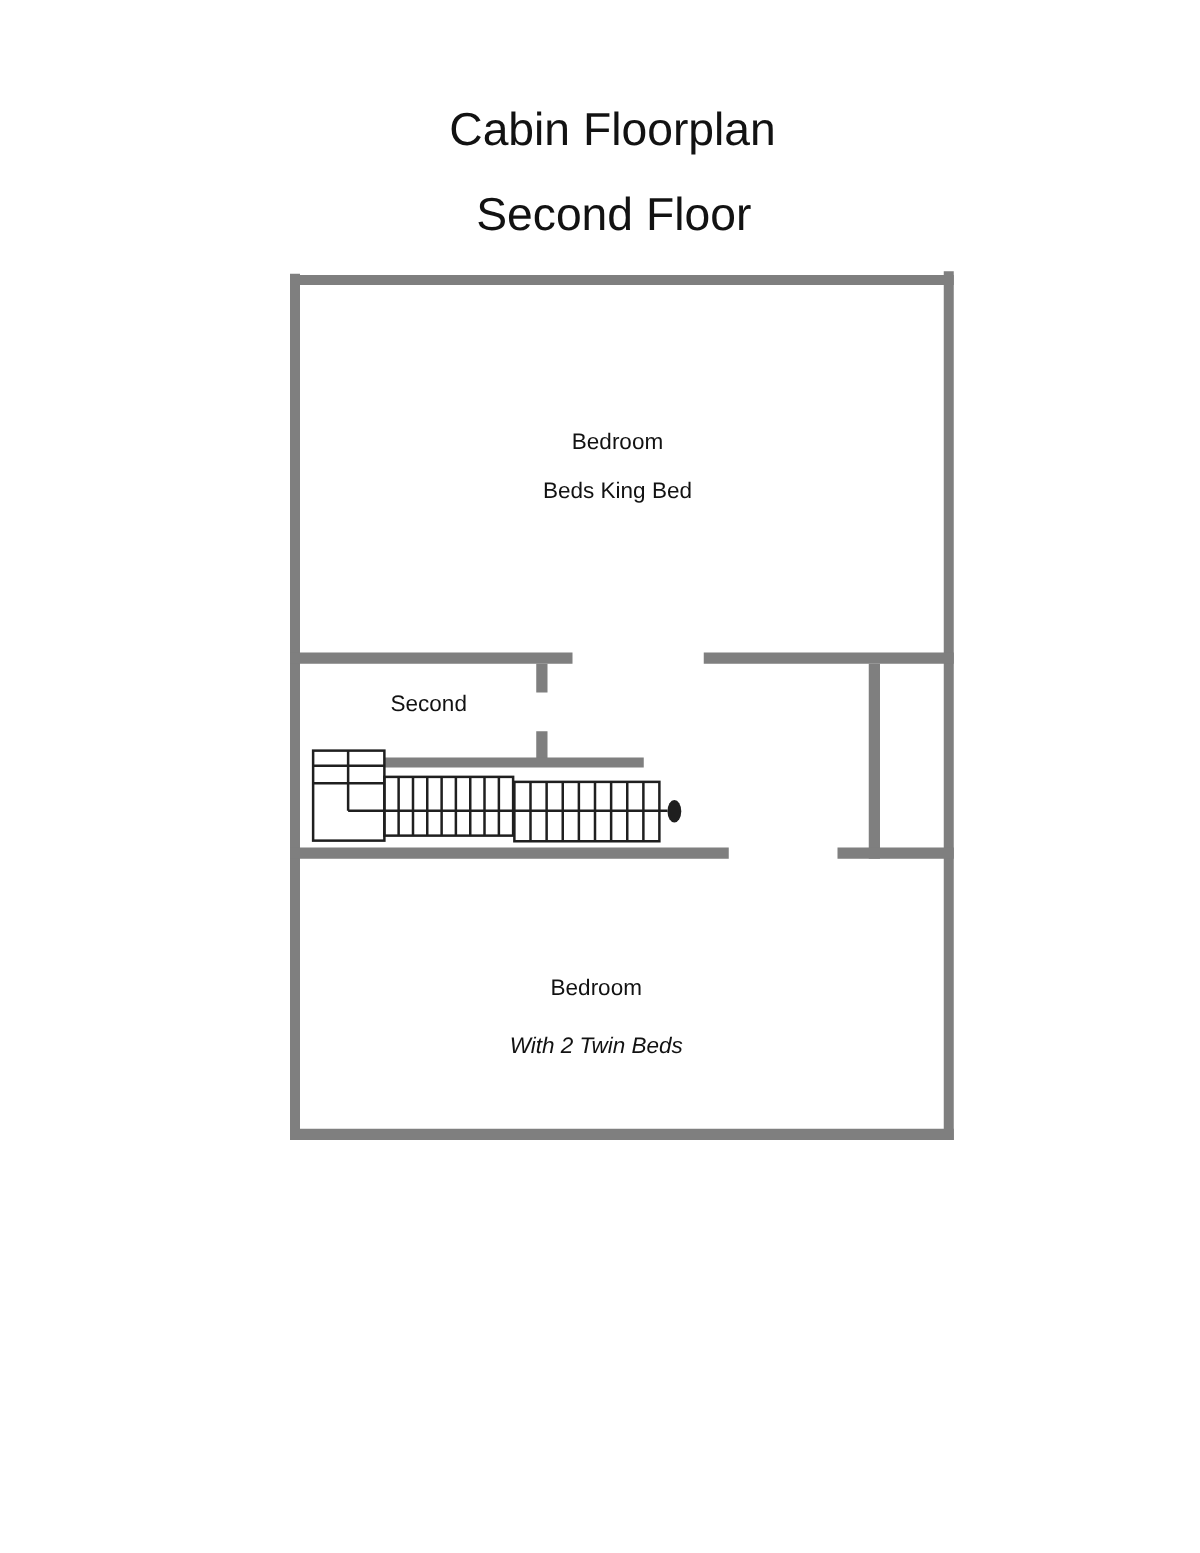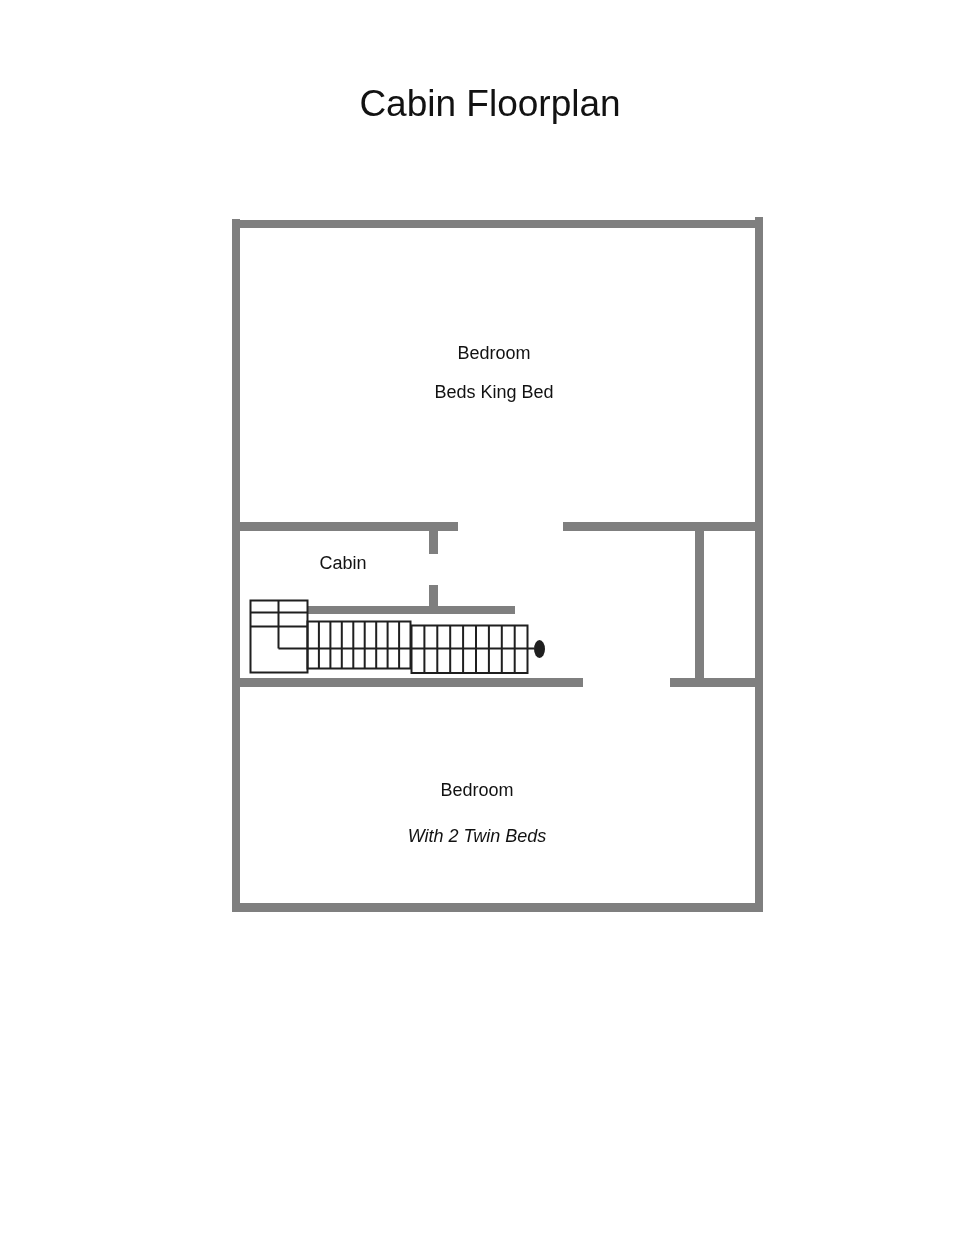--- a/index.html
+++ b/index.html
@@ -37,20 +37,21 @@
   .wall{fill:var(--wall_color);}
   .stair-line{stroke:var(--stair_line_color);fill:none;stroke-width:2;}
   .stair-dot{fill:var(--stair_line_color);stroke:none;}
 </style>
 </head>
 <body>
 
 <div class="stage">
 
   <div class="label title">Cabin Floorplan</div>
+  <div class="label subtitle">Second Floor</div>
 
   <svg class="plan" width="960" height="1242" viewBox="0 0 960 1242" xmlns="http://www.w3.org/2000/svg">
 
     <g>
       <rect class="wall" x="232" y="220" width="531" height="8"></rect>
       <rect class="wall" x="232" y="219" width="8" height="693"></rect>
       <rect class="wall" x="755" y="217" width="8" height="695"></rect>
       <rect class="wall" x="232" y="903" width="531" height="9"></rect>
     </g>
 
@@ -72,17 +73,17 @@
       <path class="stair-line" d="M318.9 621.5 V668.5 M330.4 621.5 V668.5 M341.8 621.5 V668.5 M353.3 621.5 V668.5 M364.7 621.5 V668.5 M376.2 621.5 V668.5 M387.6 621.5 V668.5 M399.1 621.5 V668.5"></path>
       <rect class="stair-line" x="411.5" y="625.5" width="116" height="47.5"></rect>
       <path class="stair-line" d="M424.4 625.5 V673 M437.3 625.5 V673 M450.2 625.5 V673 M463.1 625.5 V673 M476 625.5 V673 M488.9 625.5 V673 M501.8 625.5 V673 M514.7 625.5 V673"></path>
       <path class="stair-line" d="M278.5 648.5 H534"></path>
       <ellipse class="stair-dot" cx="539.5" cy="649" rx="5.5" ry="9"></ellipse>
     </g>
   </svg>
 
   <div class="label room-label king-1">Bedroom</div>
   <div class="label room-label king-2">Beds King Bed</div>
-  <div class="label room-label closet-label">Cabin</div>
+  <div class="label room-label closet-label">Second</div>
   <div class="label room-label twin-1">Bedroom</div>
   <div class="label room-label twin-2">With 2 Twin Beds</div>
 
 </div>
 
 </body></html>

